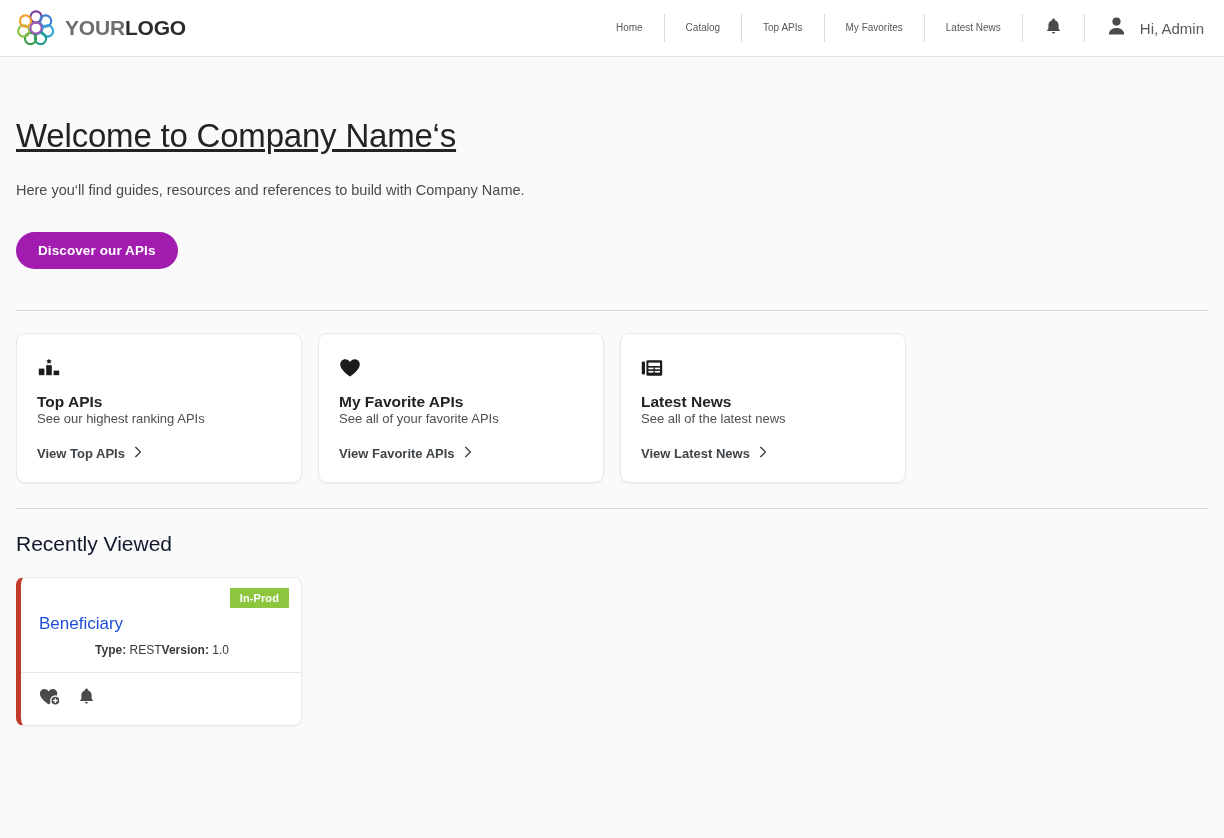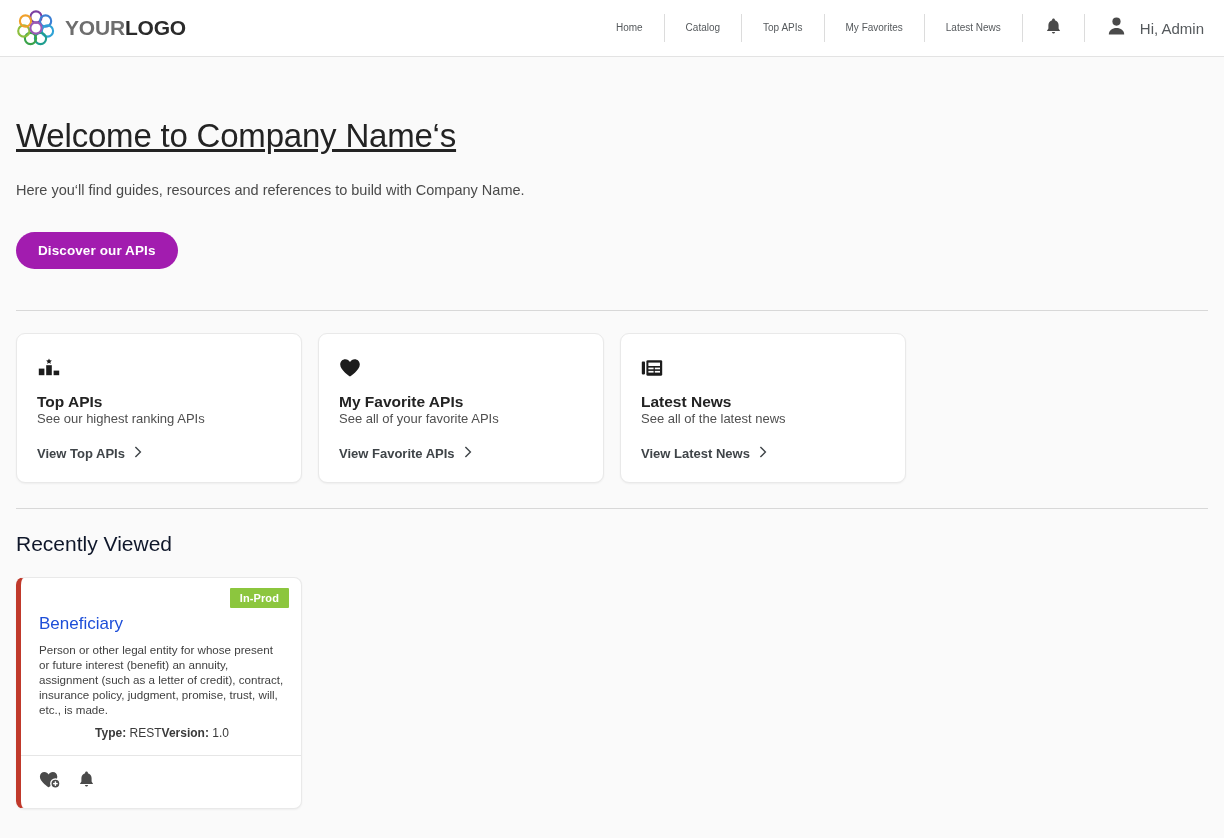--- a/index.html
+++ b/index.html
@@ -373,21 +373,20 @@
 
   <div class="divider" style="margin-top:25px;"></div>
 
   <h2 class="section-title">Recently Viewed</h2>
 
   <div class="api-card">
     <span class="badge">In-Prod</span>
 
     <div class="api-body">
       <div class="api-name">Beneficiary</div>
-      <div class="api-desc">Person or other legal entity for whose present or future interest (benefit) an annuity, assignment (such as a letter of credit), contract, insurance policy, judgment, promise, trust, will, etc., is made.</div>
       <div class="api-meta">
         <span><b>Type:</b> <span>REST</span></span>
         <span><b>Version:</b> <span>1.0</span></span>
       </div>
     </div>
 
     <div class="api-footer">
       <span class="act">
         <span>
           <svg width="22" height="18" viewBox="0 0 22 18">

